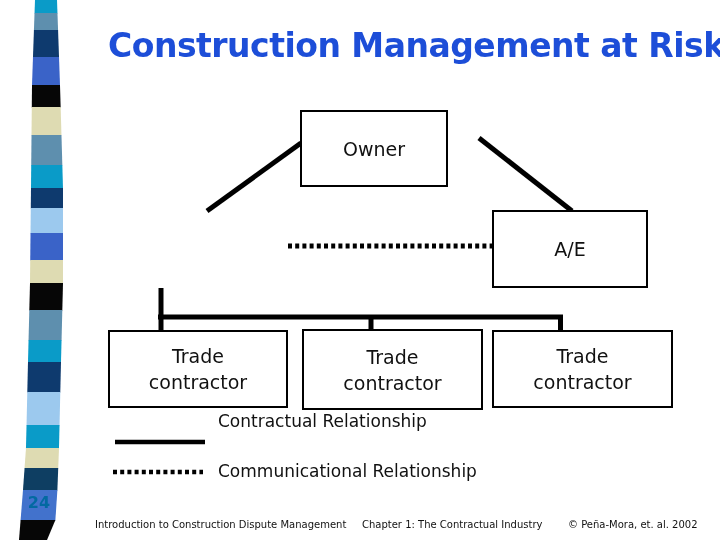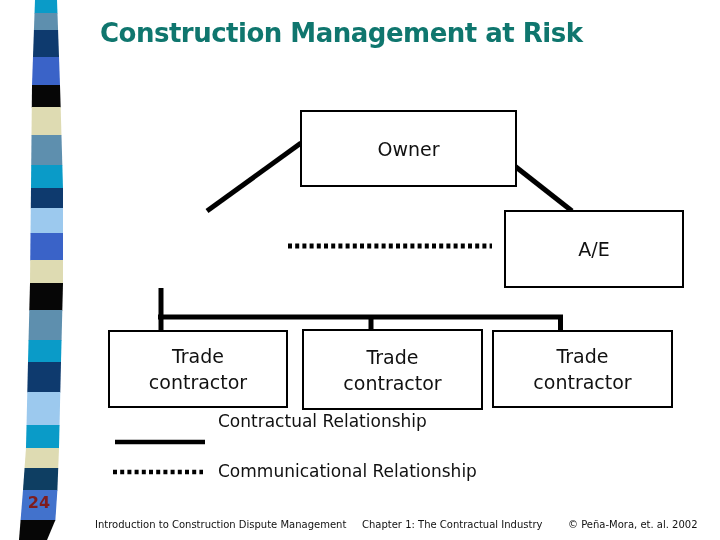--- a/index.html
+++ b/index.html
@@ -1,38 +1,38 @@
 <!DOCTYPE html>
 <html><head>
 <meta charset="utf-8">
 <style>
   html,body{margin:0;padding:0;background:#fff;}
   .slide{
     position:relative;width:720px;height:540px;background:#fff;overflow:hidden;
     font-family:"DejaVu Sans",sans-serif;
   }
   .title{
-    position:absolute;left:98px;top:16px;width:610px;margin:2px;
-    font-size:26px;font-weight:700;letter-spacing:-0.5px;color:#0f766e;
+    position:absolute;left:98px;top:16px;width:610px;margin:10px;
+    font-size:33px;font-weight:700;letter-spacing:-0.5px;color:#1d4ed8;
     font-family:"DejaVu Sans",sans-serif;white-space:nowrap;
   }
   .ribbon-svg{position:absolute;left:0;top:0;}
   .page-number{
     position:absolute;left:24px;top:493px;width:30px;text-align:center;
-    font-size:16px;font-weight:700;color:#7f1d1d;
+    font-size:16px;font-weight:700;color:#0369a1;
   }
   .lines-svg{position:absolute;left:0;top:0;pointer-events:none;}
   .node{
     position:absolute;border:2px solid #000;background:#fff;box-sizing:border-box;
     display:flex;flex-direction:column;align-items:center;justify-content:center;
     font-size:19px;color:#111;text-align:center;line-height:26px;
   }
-  .node-owner{left:300px;top:110px;width:217px;height:77px;}
+  .node-owner{left:300px;top:110px;width:148px;height:77px;}
   .node-cm{left:108px;top:210px;width:180px;height:78px;}
-  .node-ae{left:504px;top:210px;width:180px;height:78px;}
+  .node-ae{left:492px;top:210px;width:156px;height:78px;}
   .node-t1{left:108px;top:330px;width:180px;height:78px;}
   .node-t2{left:302px;top:329px;width:181px;height:81px;}
   .node-t3{left:492px;top:330px;width:181px;height:78px;}
   .legend-label{
     position:absolute;left:218px;font-size:17px;color:#111;white-space:nowrap;
   }
   .legend-label.row1{top:411px;}
   .legend-label.row2{top:461px;}
   .footer-item{
     position:absolute;top:519px;font-size:10px;color:#111;white-space:nowrap;

